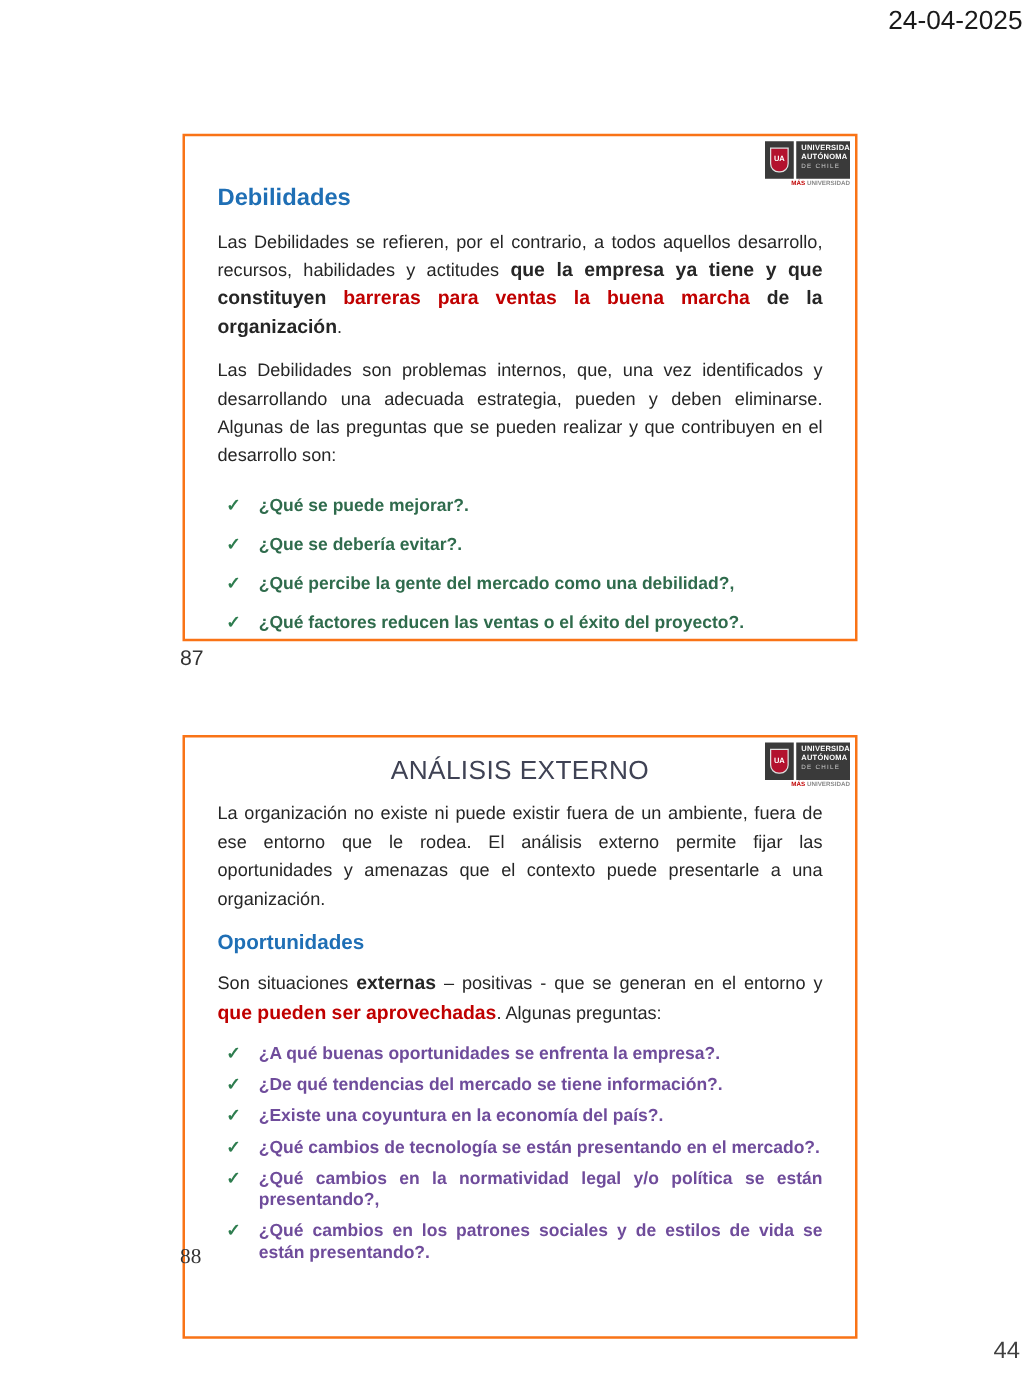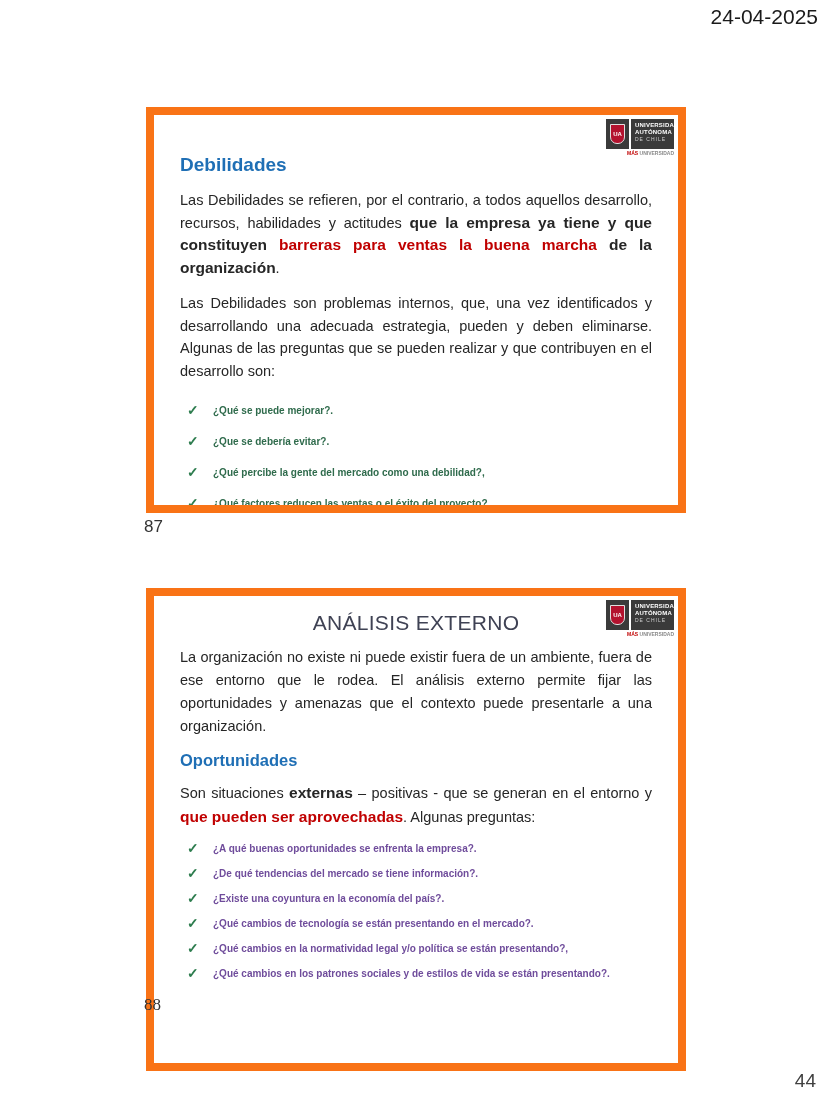--- a/index.html
+++ b/index.html
@@ -12,21 +12,21 @@
   .date {
     position:absolute; top:5px; right:10px;
     font-size:21px; color:#1a1a1a;
   }
   .page-number {
     position:absolute; bottom:6px; right:12px;
     font-size:19px; color:#404040;
   }
   .slide {
     position:absolute; left:146px; width:540px;
-    background:#ffffff; border:8px solid #f97316;
+    background:#ffffff; border:2px solid #f97316;
     padding:0 26px; overflow:hidden;
   }
   .slide-1 { top:107px; height:406px; }
   .slide-2 { top:588px; height:483px; }
   .slide-number { position:absolute; left:144px; font-size:17px; color:#333; }
   .slide-number.n87 { top:517px; }
   .slide-number.n88 { top:995px;font-family:Liberation Serif, serif; }
 
   
   .logo { position:absolute; top:4px; right:4px; width:68px; }
@@ -58,21 +58,21 @@
   }
   .run-normal { font-weight:normal; }
   .run-bold { font-weight:bold; font-size:15.5px; }
   .run-redbold { font-weight:bold; font-size:15.5px; color:#c00000; }
   .bullets { margin-top:20px; }
   .bullet { display:flex; margin-bottom:14px; }
   .check {
     color:#2e7d4f; font-weight:bold; font-size:14px;
     width:33px; flex:0 0 33px; padding-left:7px;
   }
-  .bullet-text { font-size:10px; line-height:17px; }
+  .bullet-text { font-size:14px; line-height:17px; }
   .slide-1 .bullet-text { color:#2f6b4c; font-weight:bold; }
 
   
   .s2-title { margin-top:15px; text-align:center; font-size:21px; color:#3f4254; letter-spacing:0.3px; }
   .s2-subtitle { margin-top:13px; font-size:16.5px; font-weight:bold; color:#1f6fb5; }
   .slide-2 .para { margin-top:11px; line-height:23px; }
   .slide-2 .bullets { margin-top:11px; }
   .slide-2 .bullet { margin-bottom:8px; }
   .slide-2 .bullet-text { color:#6f4c9b; font-weight:bold; text-align:justify; }
 </style>

